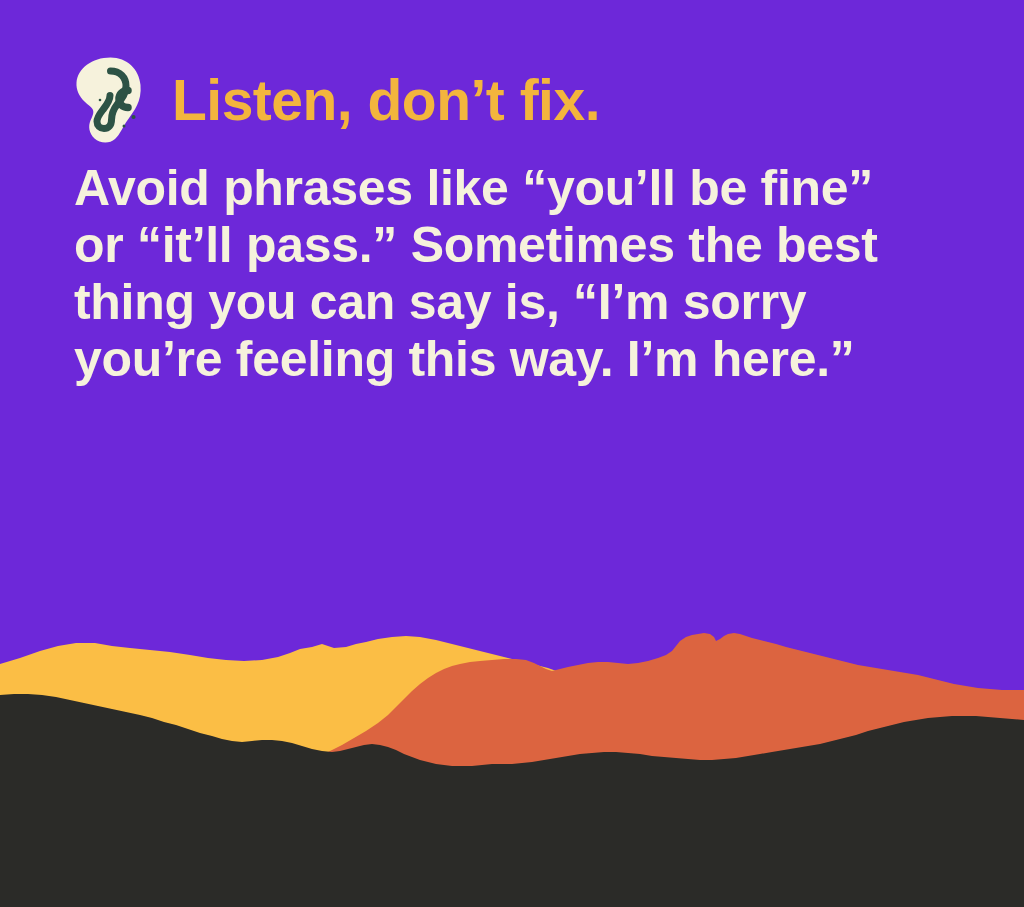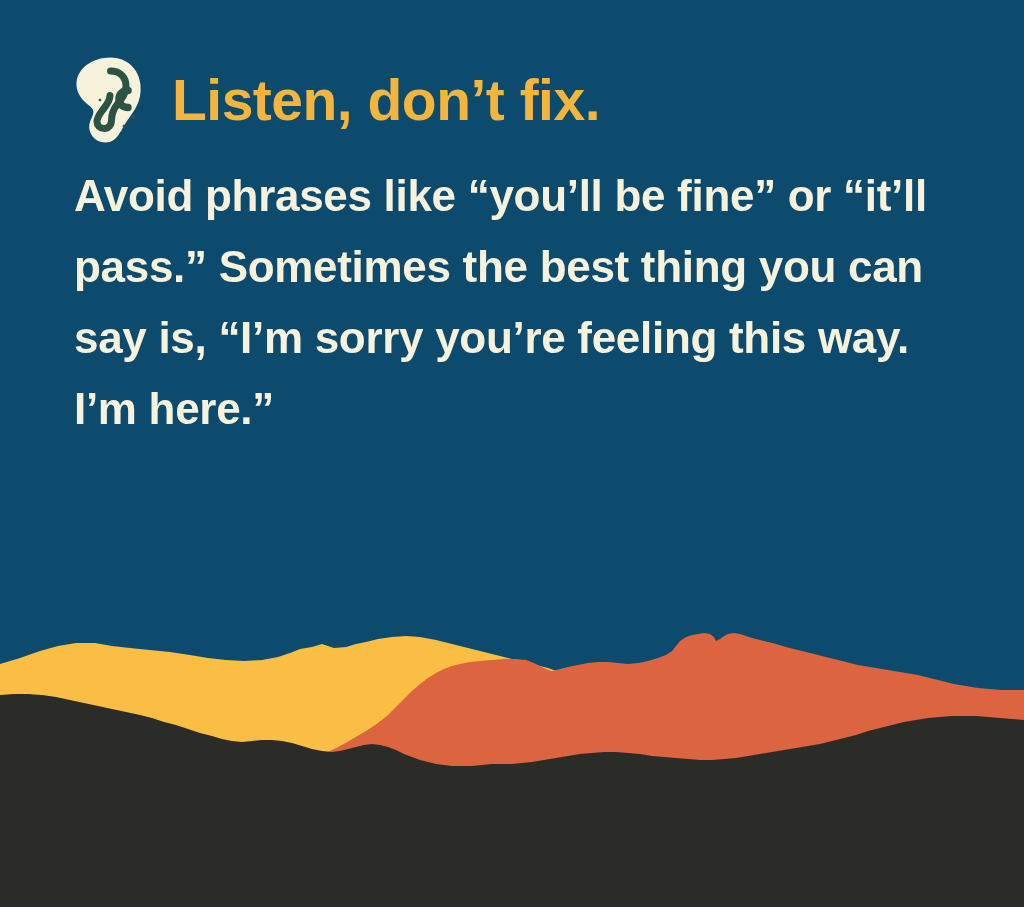--- a/index.html
+++ b/index.html
@@ -8,21 +8,21 @@
     padding: 0;
     background: #2d5345;
   }
   body {
     font-family: "Liberation Sans", sans-serif;
   }
   .card {
     position: relative;
     width: 1024px;
     height: 907px;
-    background: #0c4a6e;
+    background: #6d28d9;
     overflow: hidden;
   }
 
   
   .header-row {
     position: absolute;
     left: 74px;
     top: 56px;
     display: flex;
     align-items: center;
@@ -47,23 +47,23 @@
   }
 
   
   .body-copy {
     position: absolute;
     left: 74px;
     top: 160px;
     width: 860px;
     margin: 0;
     font-family: "Liberation Sans", sans-serif;
-    font-size: 44px;
+    font-size: 50px;
     font-weight: bold;
-    line-height: 71px;
+    line-height: 57px;
     color: #f6f2dc;
     letter-spacing: -0.3px;
     z-index: 3;
   }
 
   
   .scenery {
     position: absolute;
     left: 0;
     bottom: 0;

